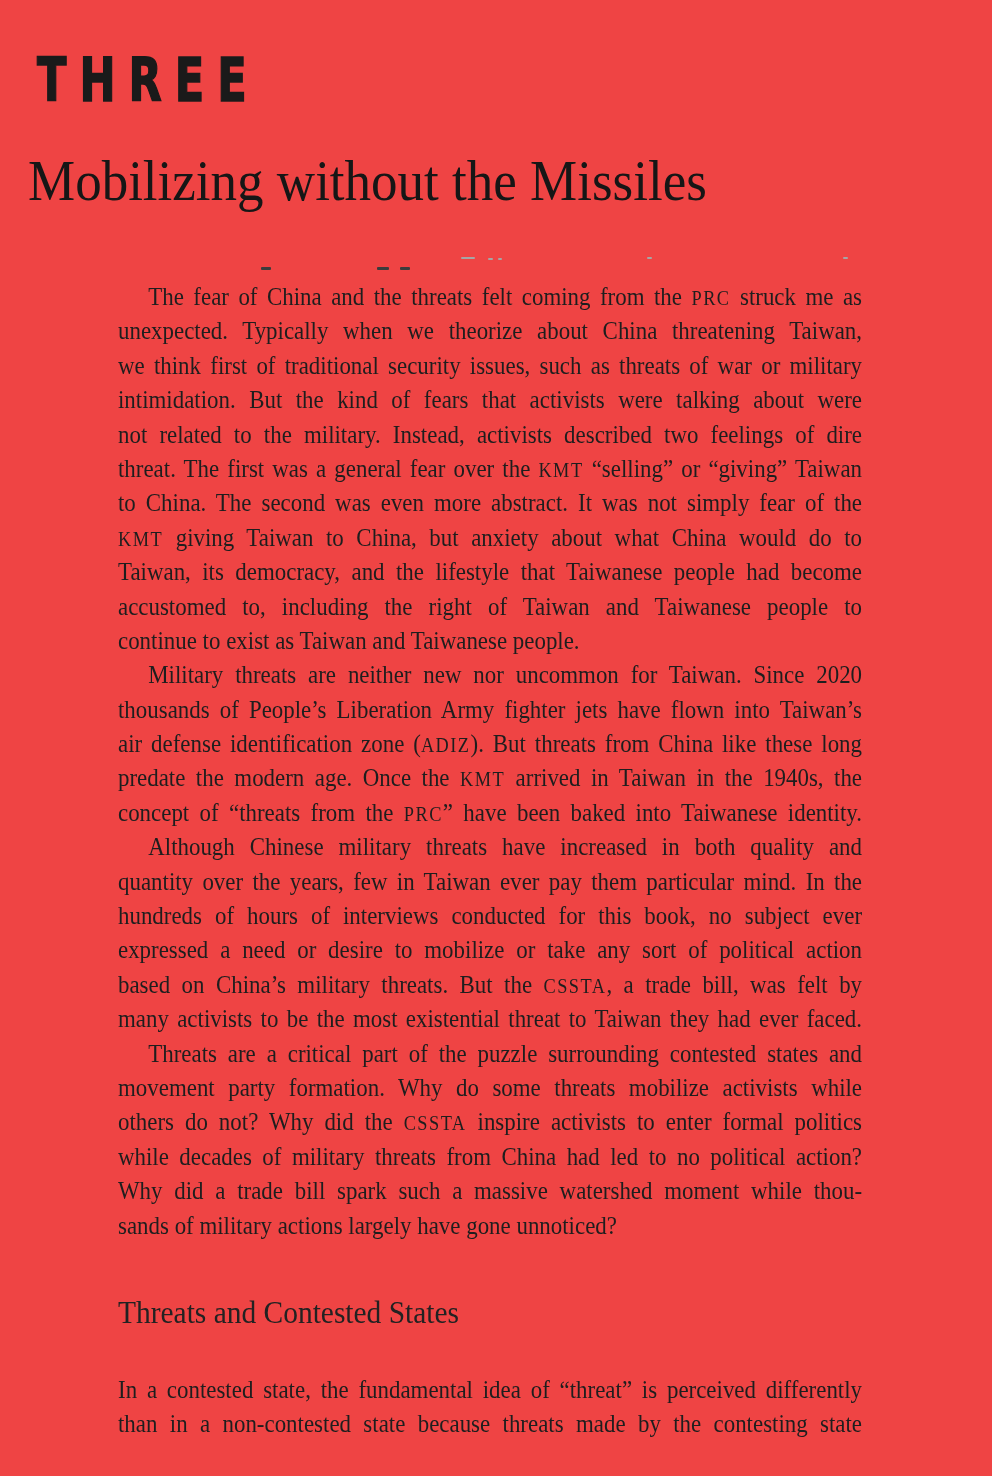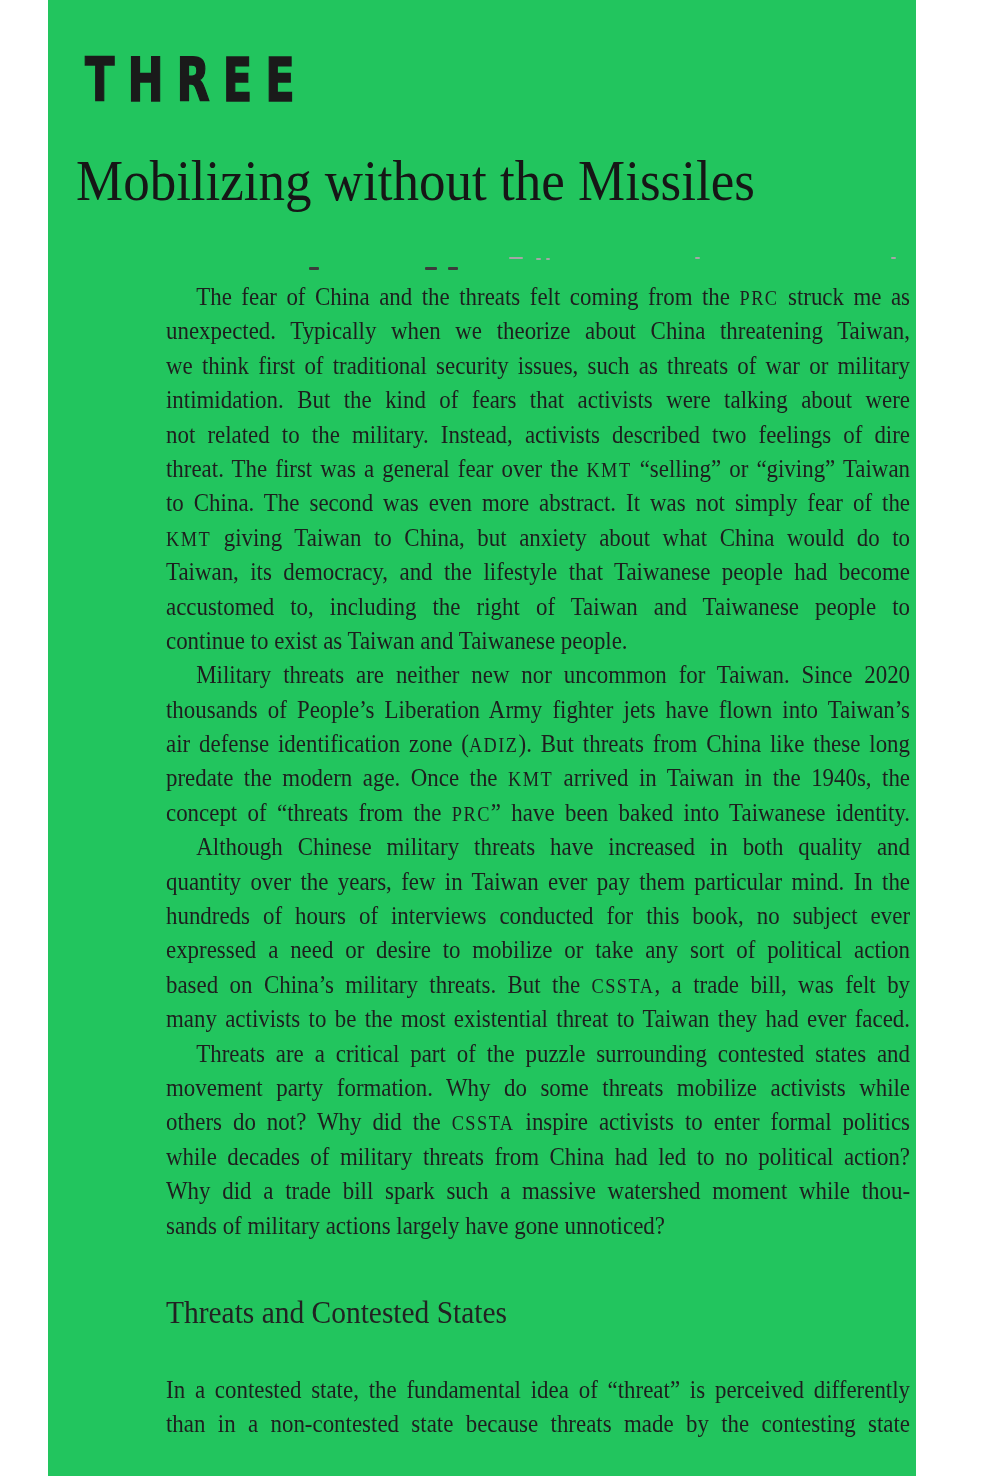--- a/index.html
+++ b/index.html
@@ -2,27 +2,26 @@
 <html><head>
 <meta charset="utf-8">
 <style>
   html, body {
     margin: 0;
     padding: 0;
     background: #ffffff;
   }
   .page {
     position: relative;
-    width: 868px;
+    width: 992px;
     height: 1476px;
-    background: #22c55e;
+    background: #ef4444;
     overflow: hidden;
     font-family: "Liberation Serif", serif;
     color: #1b1b1b;
-    margin-left: 48px;
   }
 
   
   .chapter {
     position: absolute;
     left: 37px;
     top: 50px;
     font-family: "DejaVu Sans", sans-serif;
     font-weight: 700;
     font-size: 60px;

